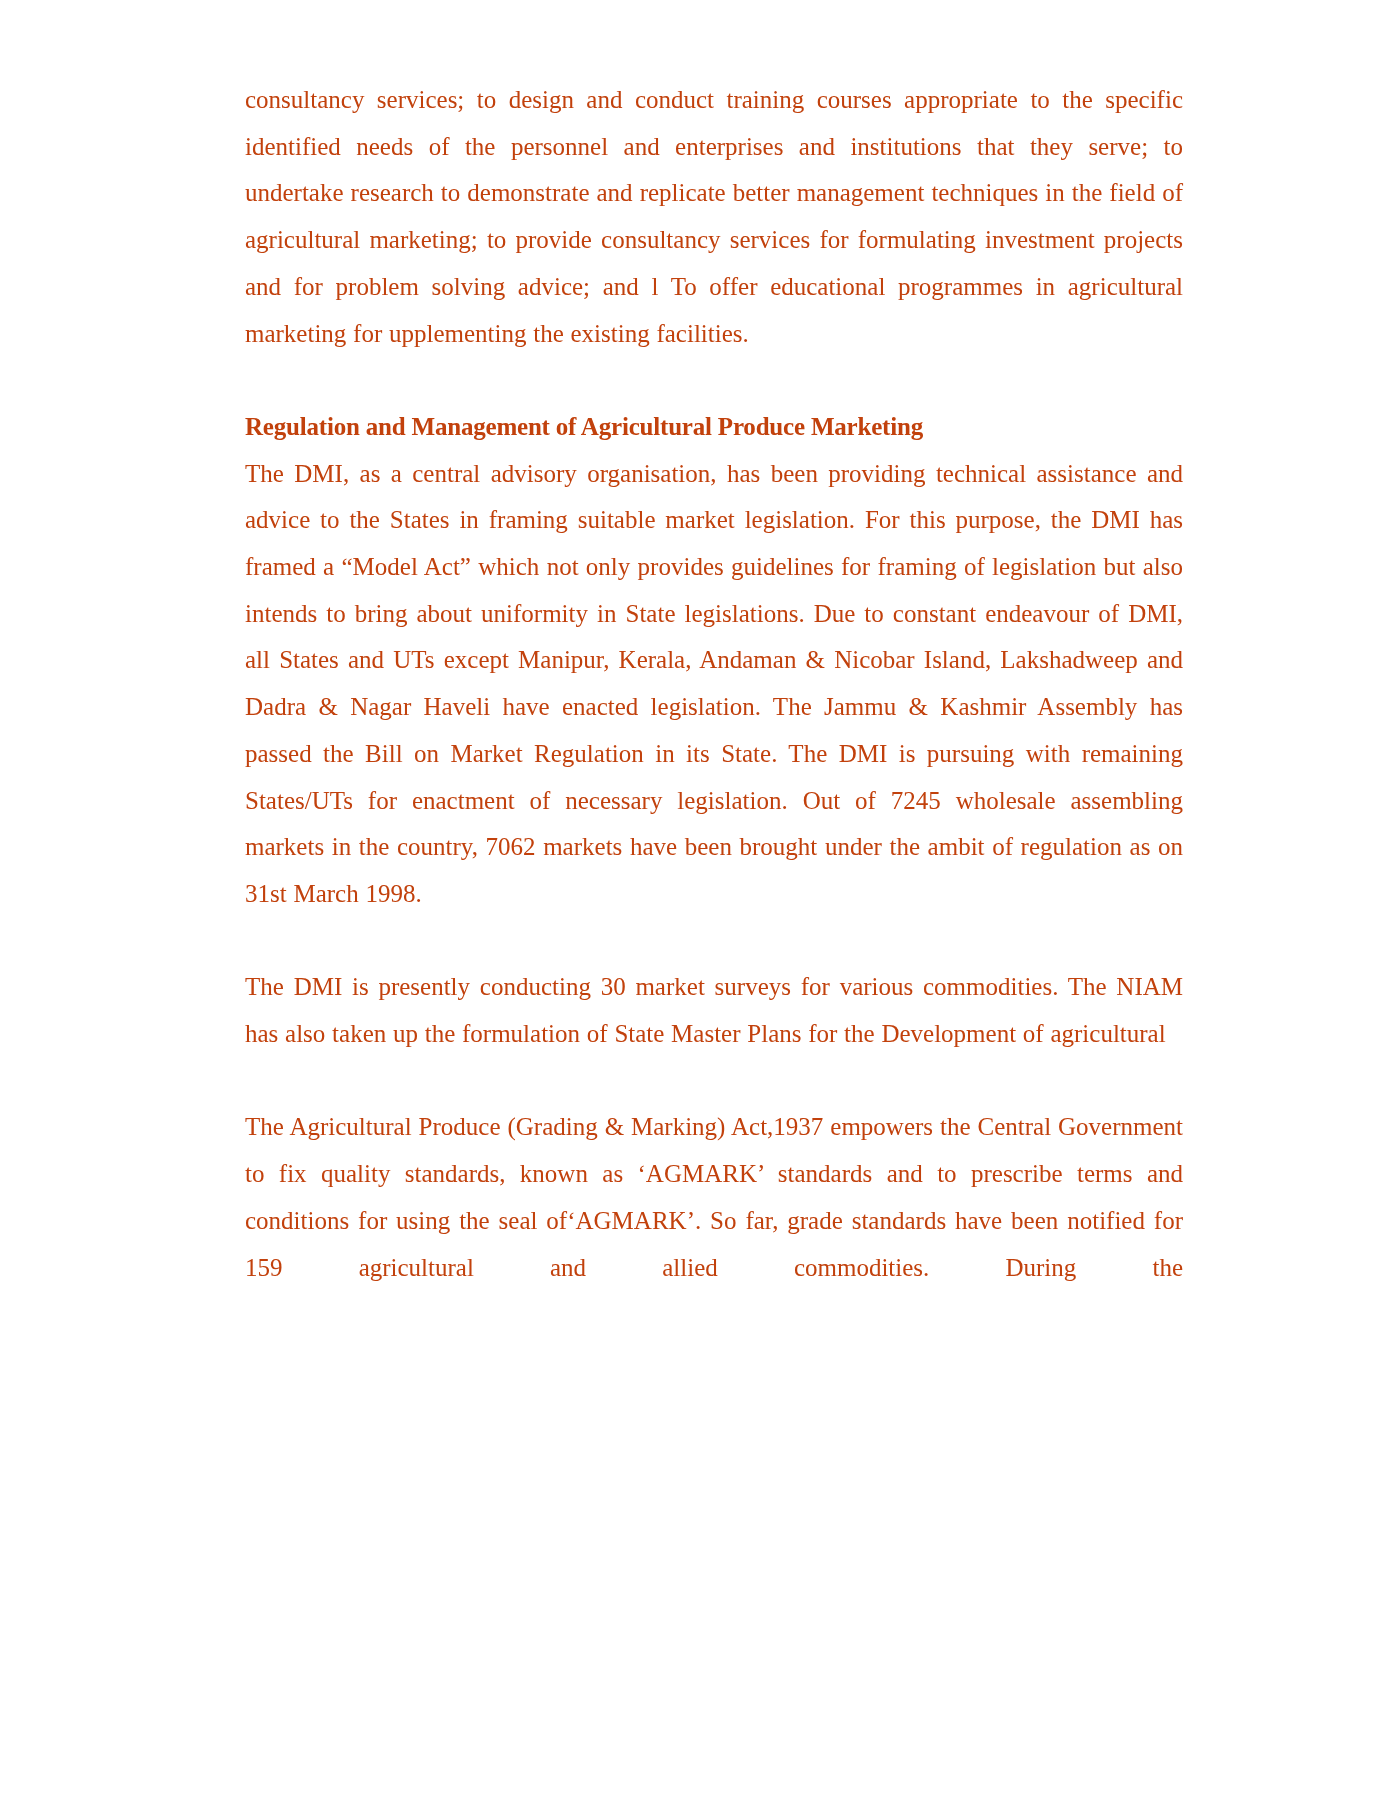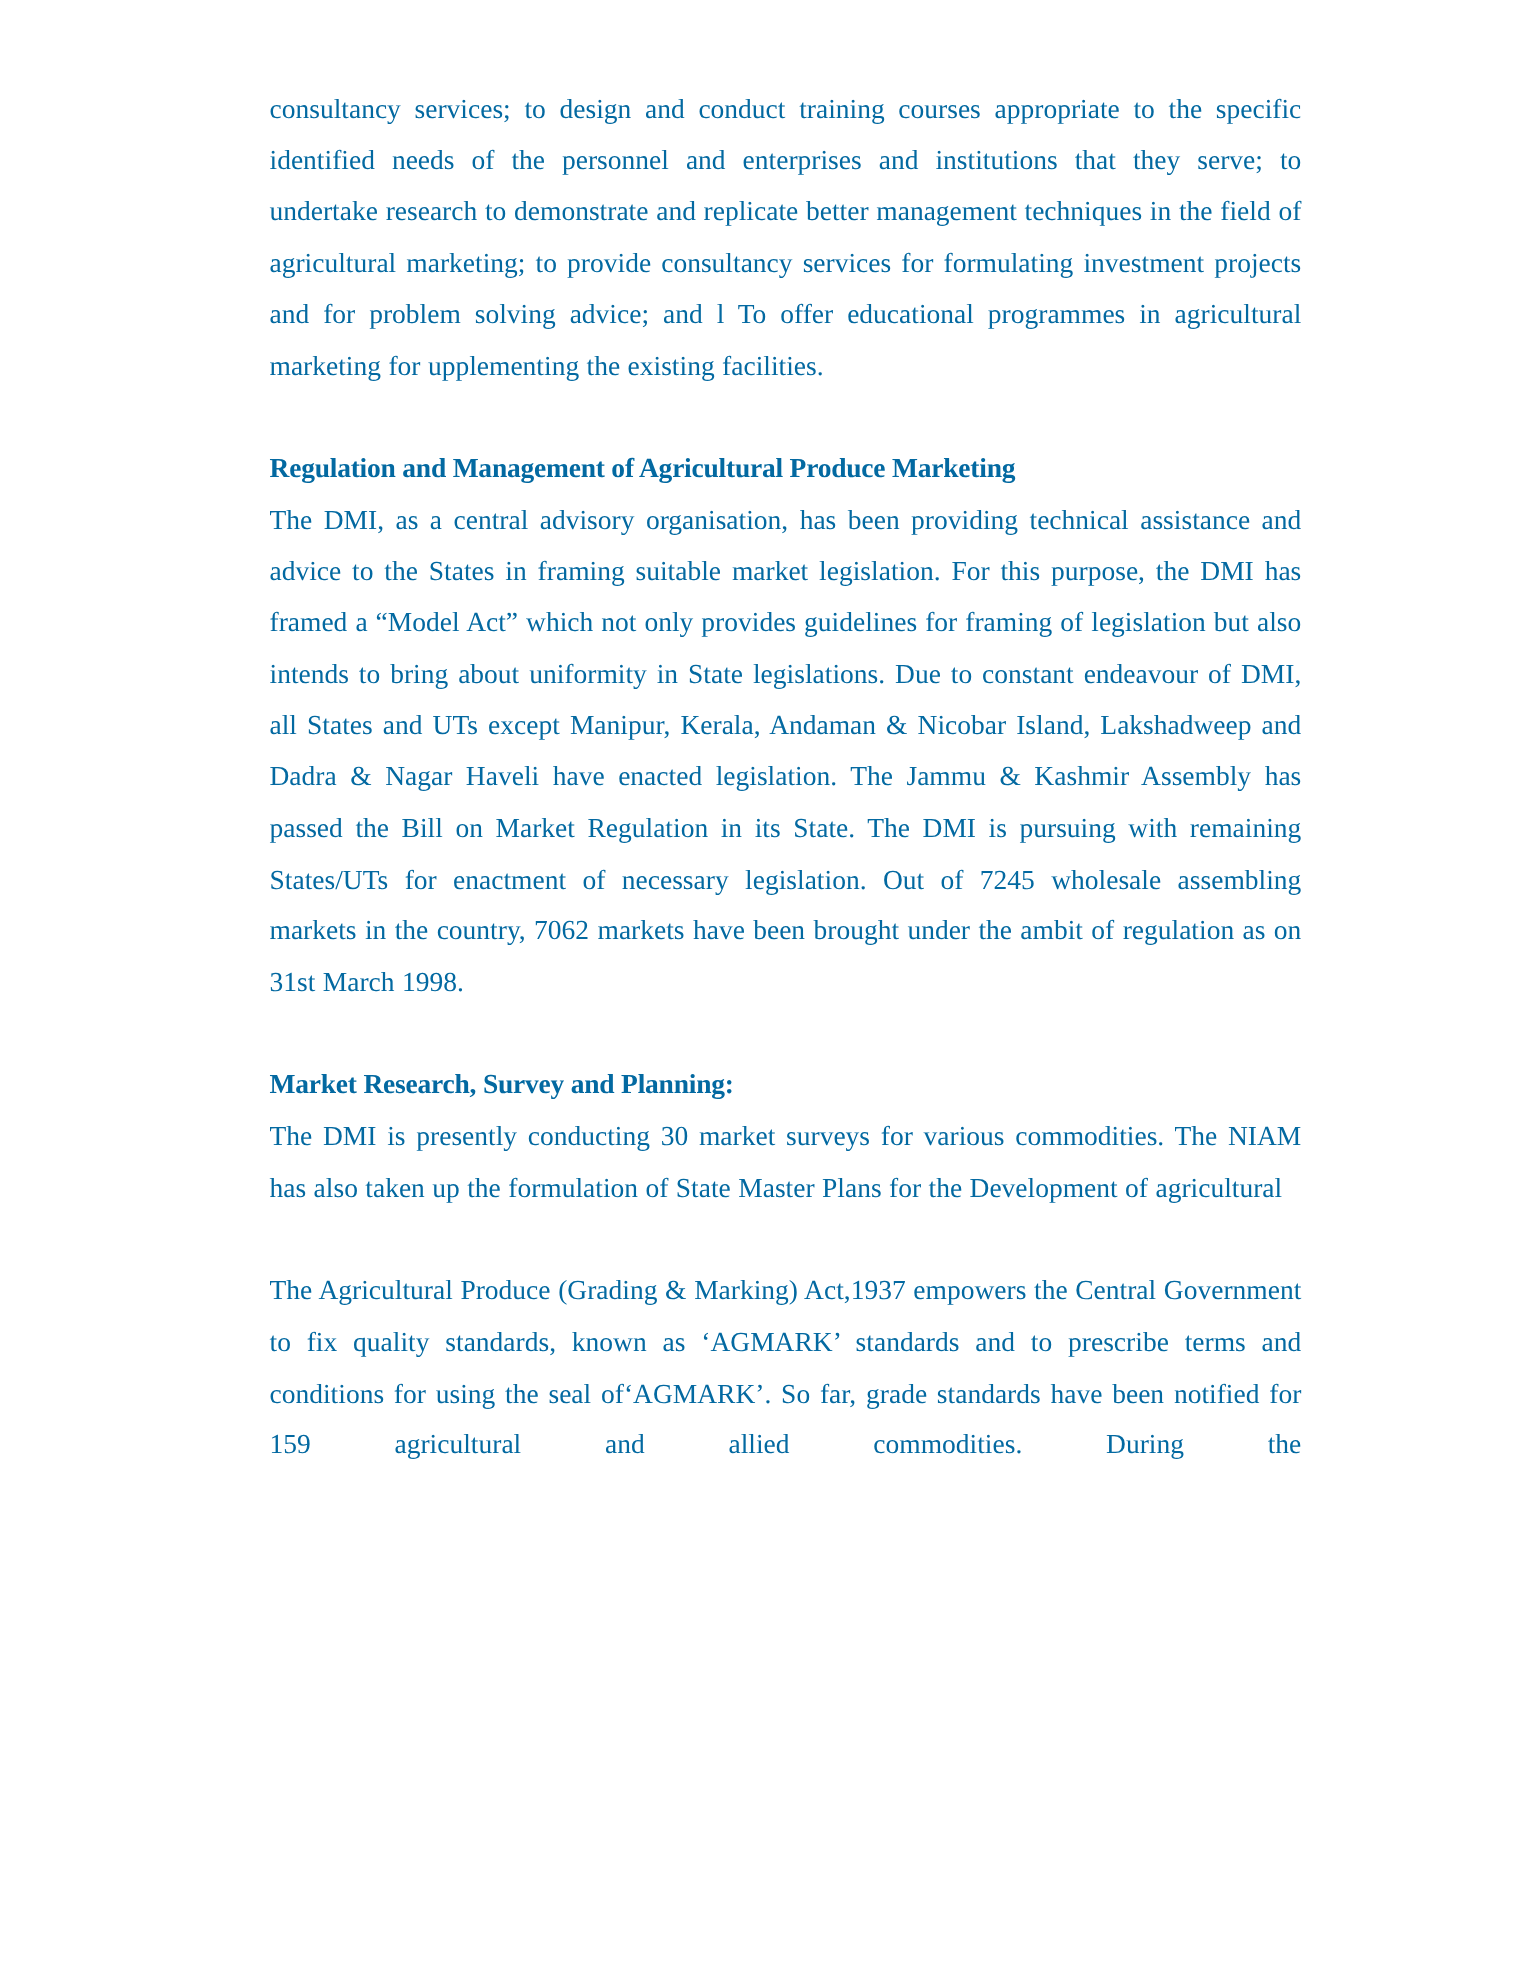--- a/index.html
+++ b/index.html
@@ -14,21 +14,21 @@
       overflow: hidden;
     }
     .page {
       position: absolute;
       left: 245px;
       top: 77px;
       width: 938px;
       font-family: "Liberation Serif", "DejaVu Serif", serif;
       font-size: 25px;
       line-height: 46.7px;
-      color: #0369a1;
+      color: #c2410c;
     }
     .para {
       margin: 0;
       text-align: justify;
       text-align-last: left;
       word-spacing: 0.5px;
     }
     .para.last-justified {
       text-align-last: justify;
     }
@@ -51,21 +51,20 @@
   <p class="para">consultancy services; to design and conduct training courses appropriate to the specific identified needs of the personnel and enterprises and institutions that they serve; to undertake research to demonstrate and replicate better management techniques in the field of agricultural marketing; to provide consultancy services for formulating investment projects and for problem solving advice; and l To offer educational programmes in agricultural marketing for  upplementing the existing facilities.</p>
 
   <div class="blank"></div>
 
   <h2 class="heading">Regulation and Management of Agricultural Produce Marketing</h2>
 
   <p class="para">The DMI, as a central advisory organisation, has been providing technical assistance and advice to the States in framing suitable market legislation. For this purpose, the DMI has framed a “Model Act” which not only provides guidelines for framing of legislation but also intends to bring about uniformity in State legislations. Due to constant endeavour of DMI, all States and UTs except Manipur, Kerala, Andaman &amp; Nicobar Island, Lakshadweep and Dadra &amp; Nagar Haveli have enacted legislation. The Jammu &amp; Kashmir Assembly has passed the Bill on Market Regulation in its State. The DMI is pursuing with remaining States/UTs for enactment of necessary legislation. Out of 7245 wholesale assembling markets in the country, 7062 markets have been brought under the ambit of regulation as on 31st March 1998.</p>
 
   <div class="blank"></div>
 
-  <h2 class="heading">Market Research, Survey and Planning:</h2>
 
   <p class="para">The DMI is presently conducting 30 market surveys for various commodities.   The NIAM has also taken up the formulation of State Master Plans for the Development of agricultural</p>
 
 
 
   <div class="blank"></div>
 
   <p class="para last-justified">The Agricultural Produce (Grading &amp; Marking) Act,1937 empowers the Central Government to fix quality standards, known as ‘AGMARK’ standards and to prescribe terms and conditions for using the seal of‘AGMARK’. So far, grade standards have been notified for 159 agricultural and allied commodities. During the</p>
 
 </div>

